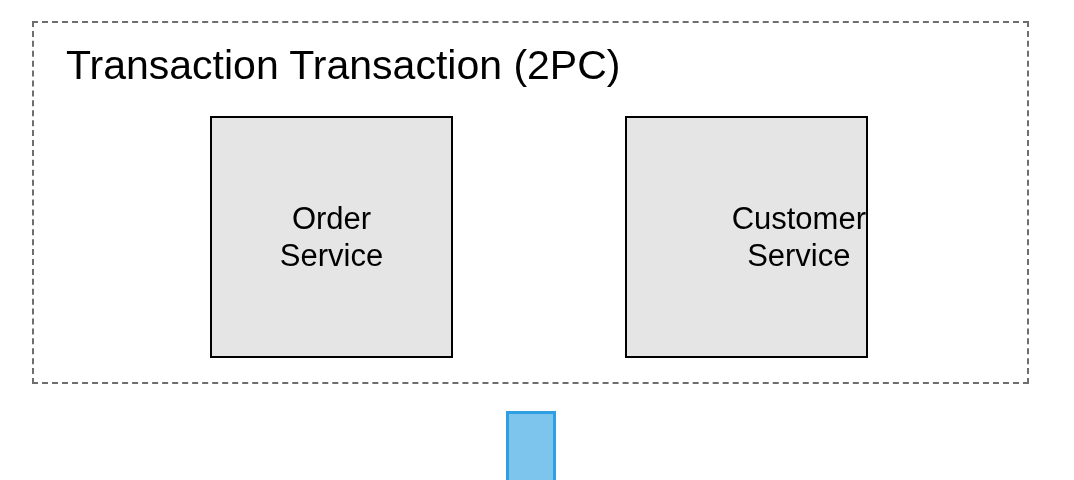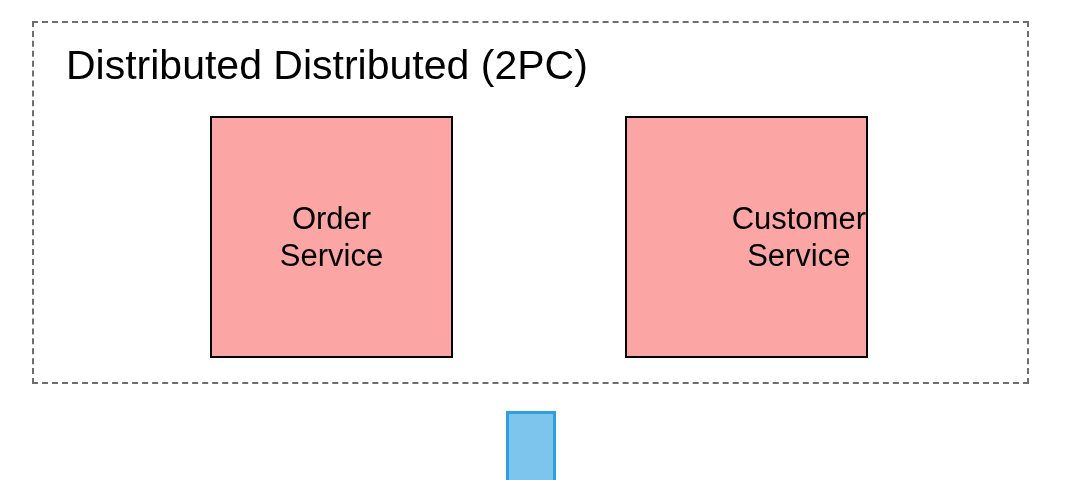--- a/index.html
+++ b/index.html
@@ -37,21 +37,21 @@
     line-height: 1.15;
     color: #000000;
     white-space: nowrap;
   }
   .node {
     position: absolute;
     width: 243px;
     height: 242px;
     border: 2px solid #000000;
     box-sizing: border-box;
-    background: #fca5a5;
+    background: #e5e5e5;
     display: flex;
     align-items: center;
     justify-content: center;
   }
   .node-label {
     font-size: 31px;
     line-height: 1.2;
     color: #000000;
     text-align: center;
     white-space: pre-line;
@@ -71,21 +71,21 @@
     top: 411px;
     display: block;
   }
 </style>
 </head>
 <body>
 
 <div class="canvas">
 
   <div class="boundary">
-    <div class="boundary-title">Distributed Distributed (2PC)</div>
+    <div class="boundary-title">Transaction Transaction (2PC)</div>
   </div>
 
   <div class="node node-order">
     <span class="node-label">Order
 Service</span>
   </div>
 
   <div class="node node-customer">
     <span class="node-label">Customer
 Service</span>

